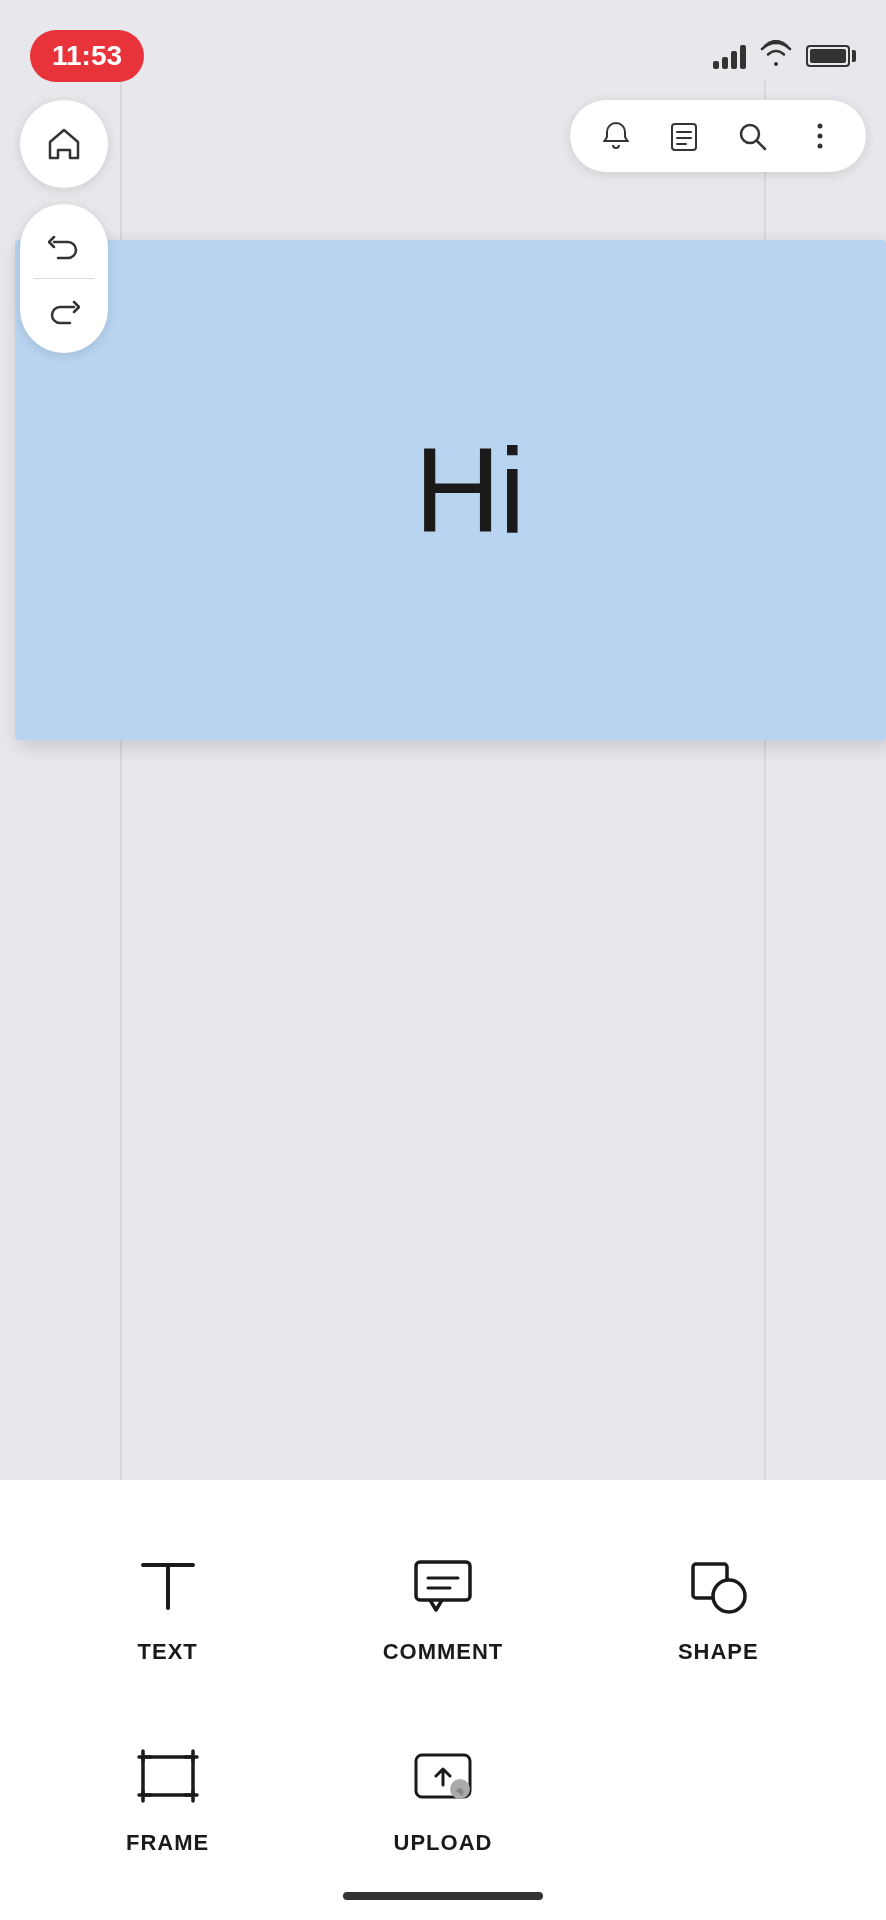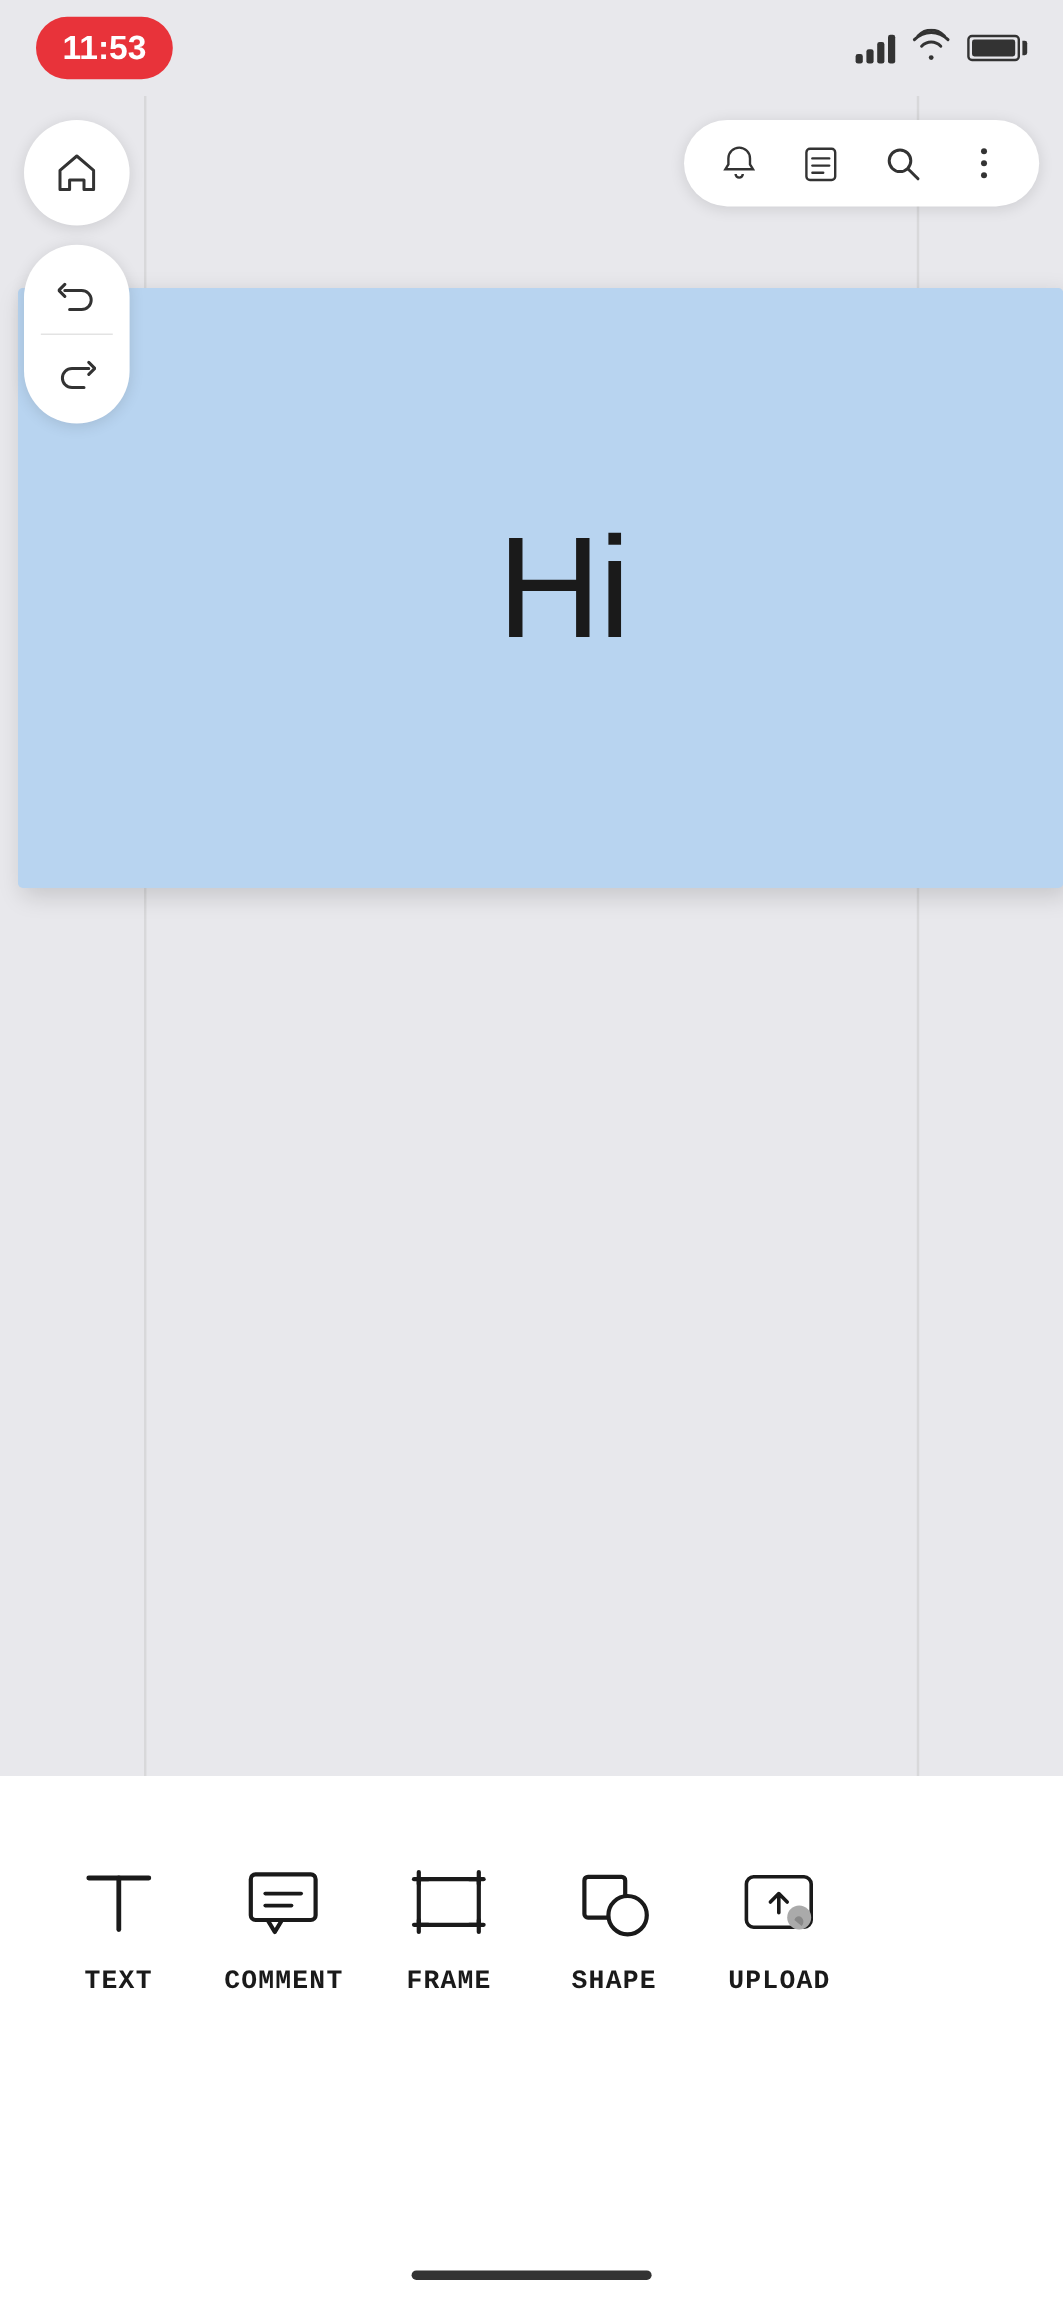--- a/index.html
+++ b/index.html
@@ -10,21 +10,21 @@
       height: 1920px;
       background: #e8e8ec;
       font-family: -apple-system, BlinkMacSystemFont, 'Helvetica Neue', sans-serif;
       overflow: hidden;
       position: relative;
     }
 
     
     .status-bar {
       position: absolute;
-      top: 0;
+      top: 16px;
       left: 0;
       right: 0;
       height: 80px;
       display: flex;
       align-items: center;
       justify-content: space-between;
       padding: 0 30px;
       z-index: 100;
     }
 
@@ -241,27 +241,26 @@
       border-top-left-radius: 0;
       border-top-right-radius: 0;
       display: flex;
       flex-direction: column;
       align-items: center;
       padding-top: 30px;
     }
 
     .toolbar-grid {
       display: grid;
-      grid-template-columns: repeat(6, 1fr);
+      grid-template-columns: repeat(3, 1fr);
       grid-template-rows: repeat(2, 1fr);
       width: 100%;
       padding: 0 30px;
       gap: 0;
       flex: 1;
-      font-family: Liberation Mono, monospace;
     }
 
     .tool-item {
       display: flex;
       flex-direction: column;
       align-items: center;
       justify-content: center;
       gap: 14px;
       padding: 20px 10px;
       cursor: pointer;
@@ -426,48 +425,48 @@
           <line x1="20" y1="38" x2="42" y2="38" stroke="#1a1a1a" stroke-width="3" stroke-linecap="round"></line>
         </svg>
       </div>
       <span class="tool-label">COMMENT</span>
     </div>
 
 
     <div class="tool-item">
       <div class="tool-icon">
         <svg class="tool-svg" viewBox="0 0 70 70" fill="none">
+          <rect x="10" y="14" width="34" height="34" rx="3" stroke="#1a1a1a" stroke-width="3.5" fill="none"></rect>
+          <circle cx="46" cy="46" r="16" stroke="#1a1a1a" stroke-width="3.5" fill="white"></circle>
+        </svg>
+      </div>
+      <span class="tool-label">SHAPE</span>
+    </div>
+
+    <div class="tool-item">
+      <div class="tool-icon">
+        <svg class="tool-svg" viewBox="0 0 70 70" fill="none">
           <rect x="10" y="16" width="50" height="38" rx="2" stroke="#1a1a1a" stroke-width="3.5" fill="none"></rect>
 
           <line x1="10" y1="10" x2="10" y2="20" stroke="#1a1a1a" stroke-width="3.5" stroke-linecap="round"></line>
           <line x1="6" y1="16" x2="18" y2="16" stroke="#1a1a1a" stroke-width="3.5" stroke-linecap="round"></line>
           <line x1="60" y1="10" x2="60" y2="20" stroke="#1a1a1a" stroke-width="3.5" stroke-linecap="round"></line>
           <line x1="52" y1="16" x2="64" y2="16" stroke="#1a1a1a" stroke-width="3.5" stroke-linecap="round"></line>
           <line x1="10" y1="50" x2="10" y2="60" stroke="#1a1a1a" stroke-width="3.5" stroke-linecap="round"></line>
           <line x1="6" y1="54" x2="18" y2="54" stroke="#1a1a1a" stroke-width="3.5" stroke-linecap="round"></line>
           <line x1="60" y1="50" x2="60" y2="60" stroke="#1a1a1a" stroke-width="3.5" stroke-linecap="round"></line>
           <line x1="52" y1="54" x2="64" y2="54" stroke="#1a1a1a" stroke-width="3.5" stroke-linecap="round"></line>
         </svg>
       </div>
       <span class="tool-label">FRAME</span>
     </div>
 
     <div class="tool-item">
       <div class="tool-icon">
         <svg class="tool-svg" viewBox="0 0 70 70" fill="none">
-          <rect x="10" y="14" width="34" height="34" rx="3" stroke="#1a1a1a" stroke-width="3.5" fill="none"></rect>
-          <circle cx="46" cy="46" r="16" stroke="#1a1a1a" stroke-width="3.5" fill="white"></circle>
-        </svg>
-      </div>
-      <span class="tool-label">SHAPE</span>
-    </div>
-
-    <div class="tool-item">
-      <div class="tool-icon">
-        <svg class="tool-svg" viewBox="0 0 70 70" fill="none">
 
           <rect x="8" y="14" width="54" height="42" rx="6" stroke="#1a1a1a" stroke-width="3" fill="none"></rect>
           <path d="M35 44V28M28 35l7-7 7 7" stroke="#1a1a1a" stroke-width="3" stroke-linecap="round" stroke-linejoin="round"></path>
 
           <circle cx="52" cy="48" r="10" fill="#aaa"></circle>
           <path d="M48 50c1-3 4-4 6-2s2 5 0 7l-6-5z" fill="#888"></path>
         </svg>
       </div>
       <span class="tool-label">UPLOAD</span>
     </div>

